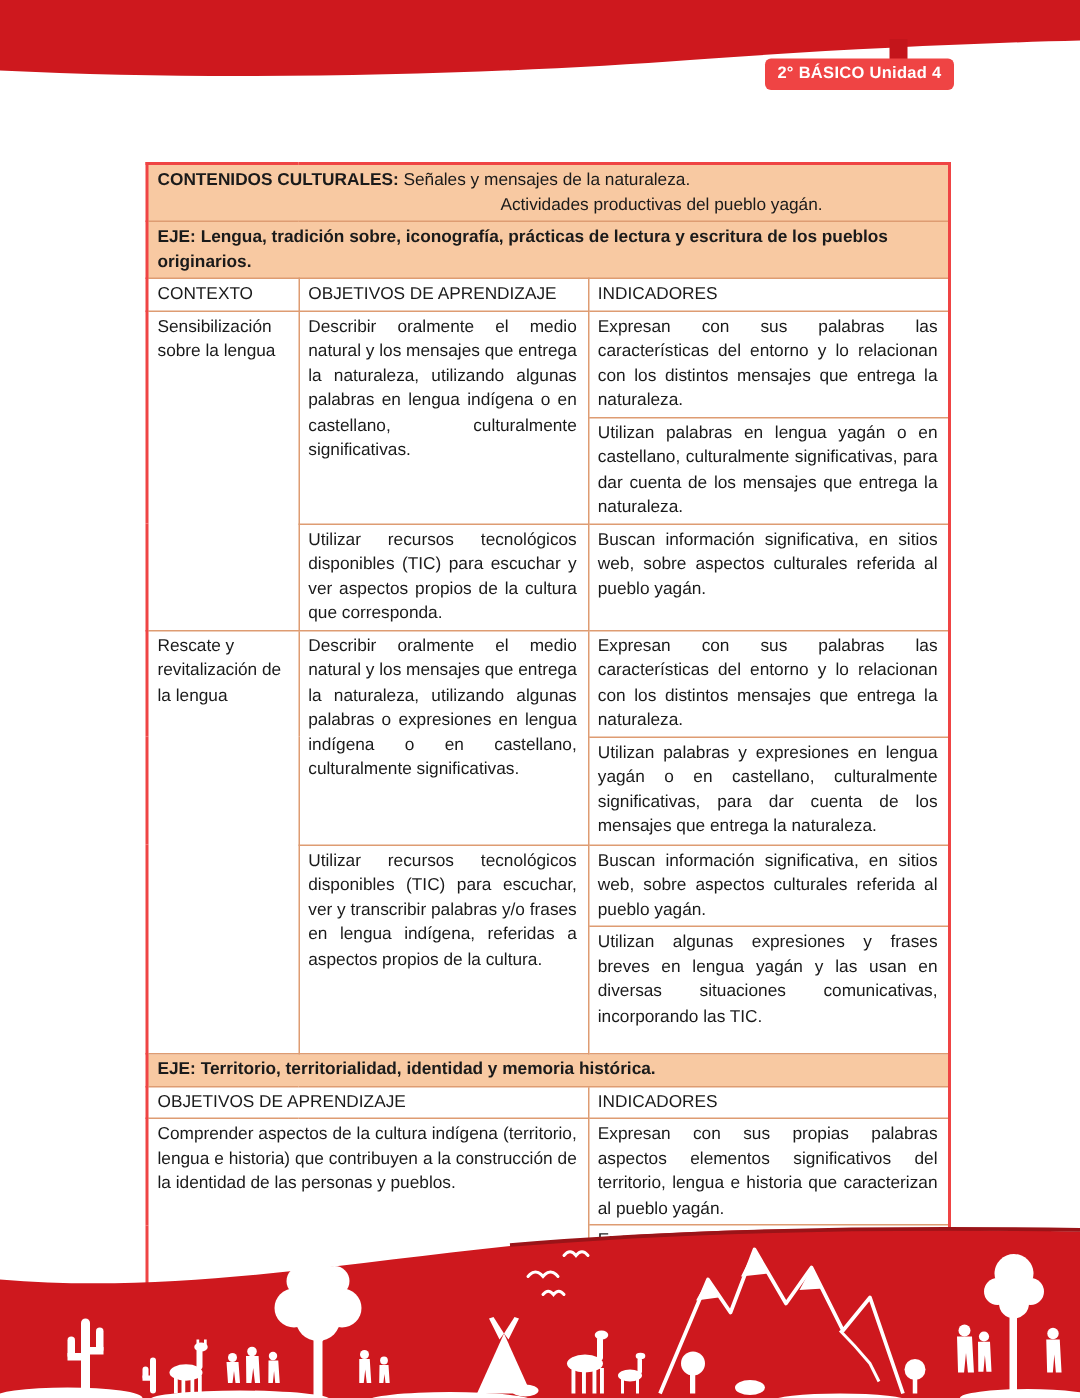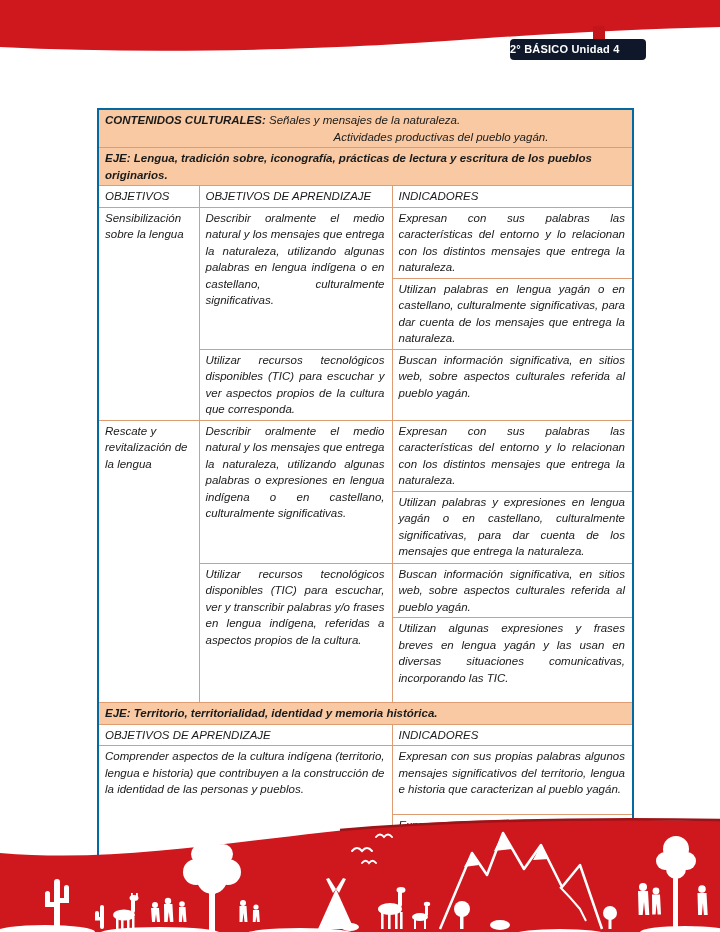--- a/index.html
+++ b/index.html
@@ -5,37 +5,37 @@
   html,body{margin:0;padding:0;}
   body{
     width:720px;height:932px;position:relative;overflow:hidden;
     background:#ffffff;
     font-family:"Liberation Sans","DejaVu Sans",sans-serif;
     color:#1a1a1a;
   }
   
   .top-band{position:absolute;left:0;top:0;width:720px;height:70px;}
   .badge{
-    position:absolute;left:510px;top:39px;width:136px;height:21px;
-    background:#0f172a;border-radius:4px;color:#ffffff;
-    font-size:11px;font-weight:bold;text-align:left;line-height:21px;
+    position:absolute;left:510px;top:39px;width:126px;height:21px;
+    background:#ef4444;border-radius:4px;color:#ffffff;
+    font-size:11px;font-weight:bold;text-align:center;line-height:21px;
     letter-spacing:.2px;z-index:2;
   }
   .badge-stem{position:absolute;left:593px;top:26px;width:12px;height:16px;background:#c4151b;z-index:1;}
   
   .doc-table-wrap{position:absolute;left:97px;top:108px;width:535px;}
   table.doc{
     border-collapse:collapse;width:535px;table-layout:fixed;
     font-size:11.5px;line-height:16.5px;
   }
   table.doc td{
     border:1.5px solid #de9c72;vertical-align:top;
     padding:2px 7px 2px 6px;
   }
-  table.doc{border:2px solid #0369a1;font-style:italic;}
+  table.doc{border:2px solid #ef4444;}
   .peach{background:#f8c9a2;}
   .bold{font-weight:bold;}
   .just{text-align:justify;}
   .indent2{padding-left:152px;text-align:center;}
   col.c1{width:101px;} col.c2{width:193px;} col.c3{width:241px;}
   
   .bottom-band{position:absolute;left:0;bottom:0;width:720px;height:115px;}
 </style>
 </head>
 <body>
@@ -62,21 +62,21 @@
         <div><span class="bold">CONTENIDOS CULTURALES:</span> <span>Señales y mensajes de la naturaleza.</span></div>
         <div class="indent2">Actividades productivas del pueblo yagán.</div>
       </td>
     </tr>
 
     <tr style="height:17px;">
       <td colspan="3" class="peach bold">EJE: Lengua, tradición sobre, iconografía, prácticas de lectura y escritura de los pueblos originarios.</td>
     </tr>
 
     <tr style="height:19px;">
-      <td>OBJETIVOS</td>
+      <td>CONTEXTO</td>
       <td>OBJETIVOS DE APRENDIZAJE</td>
       <td>INDICADORES</td>
     </tr>
 
     <tr style="height:49px;margin-left:28px;">
       <td rowspan="3">Sensibilización sobre la lengua</td>
       <td rowspan="2" class="just">Describir oralmente el medio natural y los mensajes que entrega la naturaleza, utilizando algunas palabras en lengua indígena o en castellano, culturalmente significativas.</td>
       <td class="just">Expresan con sus palabras las características del entorno y lo relacionan con los distintos mensajes que entrega la naturaleza.</td>
     </tr>
     <tr style="height:71px;">
@@ -107,21 +107,21 @@
       <td colspan="3" class="peach bold">EJE: Territorio, territorialidad, identidad y memoria histórica.</td>
     </tr>
 
     <tr style="height:18px;">
       <td colspan="2">OBJETIVOS DE APRENDIZAJE</td>
       <td>INDICADORES</td>
     </tr>
 
     <tr style="height:69px;">
       <td colspan="2" rowspan="2" class="just">Comprender aspectos de la cultura indígena (territorio, lengua e historia) que contribuyen a la construcción de la identidad de las personas y pueblos.</td>
-      <td class="just">Expresan con sus propias palabras algunos mensajes significativos del territorio, lengua e historia que caracterizan al pueblo yagán.</td>
+      <td class="just">Expresan con sus propias palabras aspectos elementos significativos del territorio, lengua e historia que caracterizan al pueblo yagán.</td>
     </tr>
     <tr style="height:45px;">
       <td class="just">Expresan con sus palabras el significado que tienen las prácticas culturales del pueblo yagán para la construcción de su identidad.</td>
     </tr>
 
     <tr style="height:19px;">
       <td colspan="3" class="peach bold">EJE: Cosmovisión de los pueblos originarios.</td>
     </tr>
   </tbody>
     </table>

